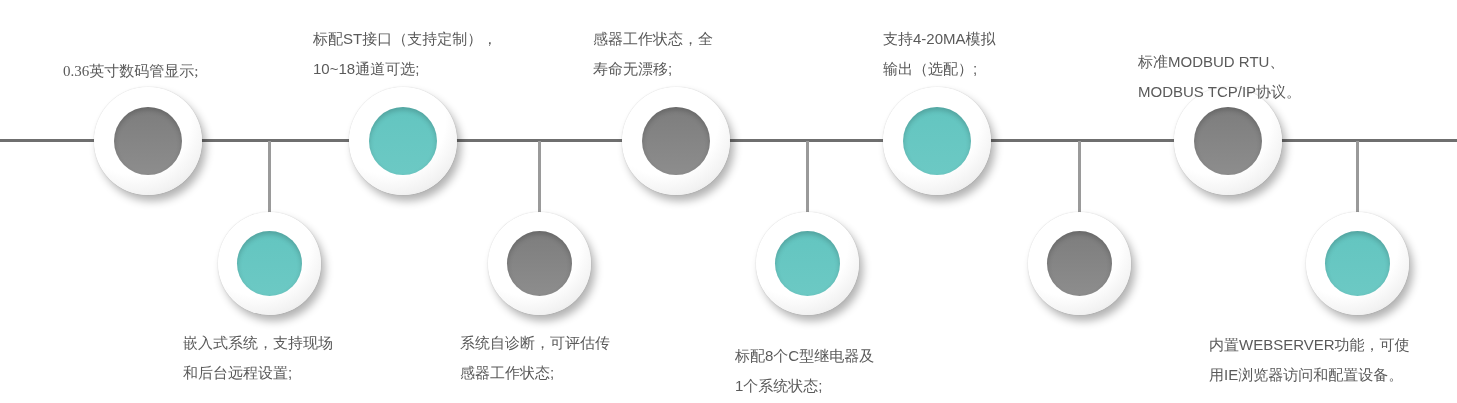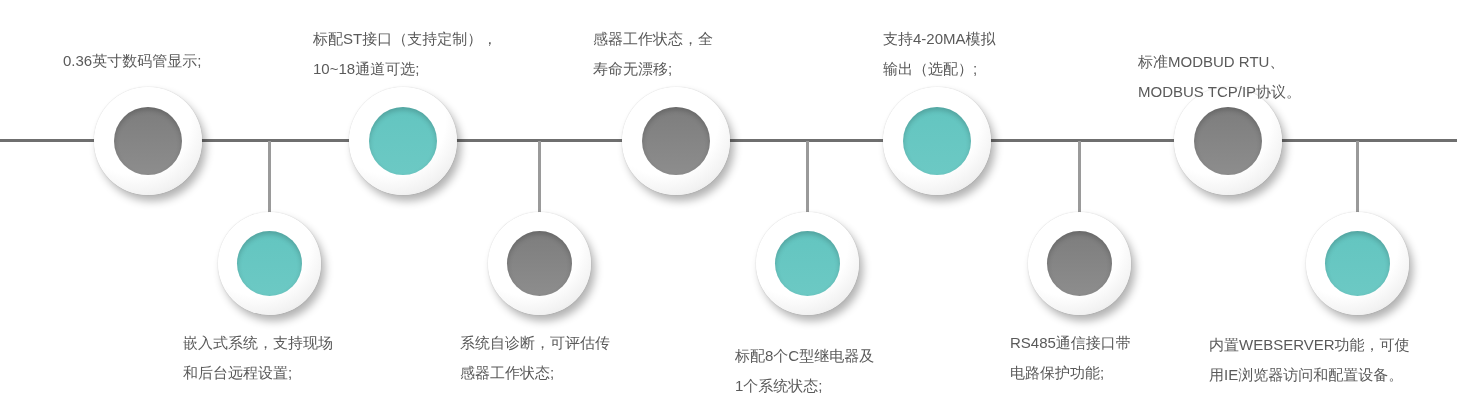--- a/index.html
+++ b/index.html
@@ -101,34 +101,32 @@
   <div class="ring bottom" style="left:756px; top:212px;">
     <div class="dot" data-variant="teal"></div>
   </div>
   <div class="ring bottom" style="left:1028px; top:212px;">
     <div class="dot" data-variant="gray"></div>
   </div>
   <div class="ring bottom" style="left:1306px; top:212px;">
     <div class="dot" data-variant="teal"></div>
   </div>
 
-  <div class="label" style="left:63px; top:46px;">0.36英寸数码管显示;</div>
+  <div class="label" style="left:63px; top:56px;font-family:Liberation Serif, serif;">0.36英寸数码管显示;</div>
   <div class="label" style="left:313px; top:24px;">标配ST接口（支持定制），
 10~18通道可选;</div>
   <div class="label" style="left:593px; top:24px;">感器工作状态，全
 寿命无漂移;</div>
   <div class="label" style="left:883px; top:24px;">支持4-20MA模拟
 输出（选配）;</div>
   <div class="label" style="left:1138px; top:24px;margin-top:23px;">标准MODBUD RTU、
 MODBUS TCP/IP协议。</div>
 
   <div class="label" style="left:460px; top:328px;">系统自诊断，可评估传
 感器工作状态;</div>
   <div class="label" style="left:183px; top:328px;">嵌入式系统，支持现场
 和后台远程设置;</div>
   <div class="label" style="left:735px; top:341px;">标配8个C型继电器及
 1个系统状态;</div>
-  <div class="label" style="left:1010px; top:328px;">RS485通信接口带
-电路保护功能;</div>
   <div class="label" style="left:1209px; top:330px;">内置WEBSERVER功能，可使
 用IE浏览器访问和配置设备。</div>
 
 </div>
 
 </body></html>

